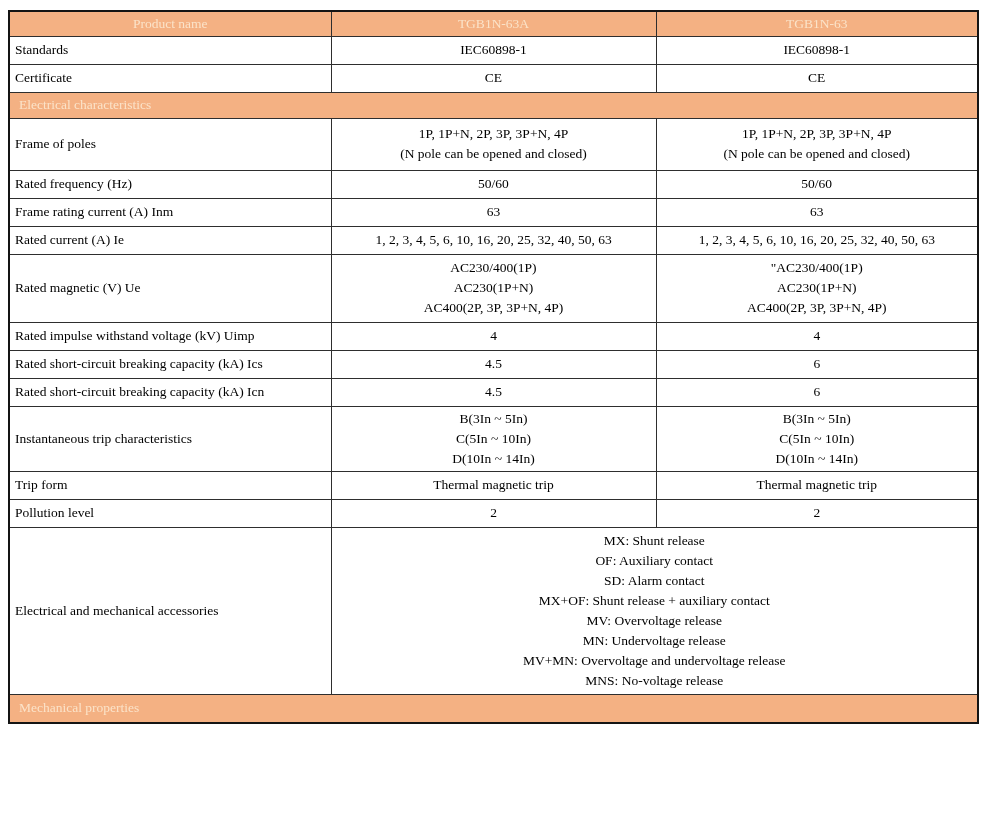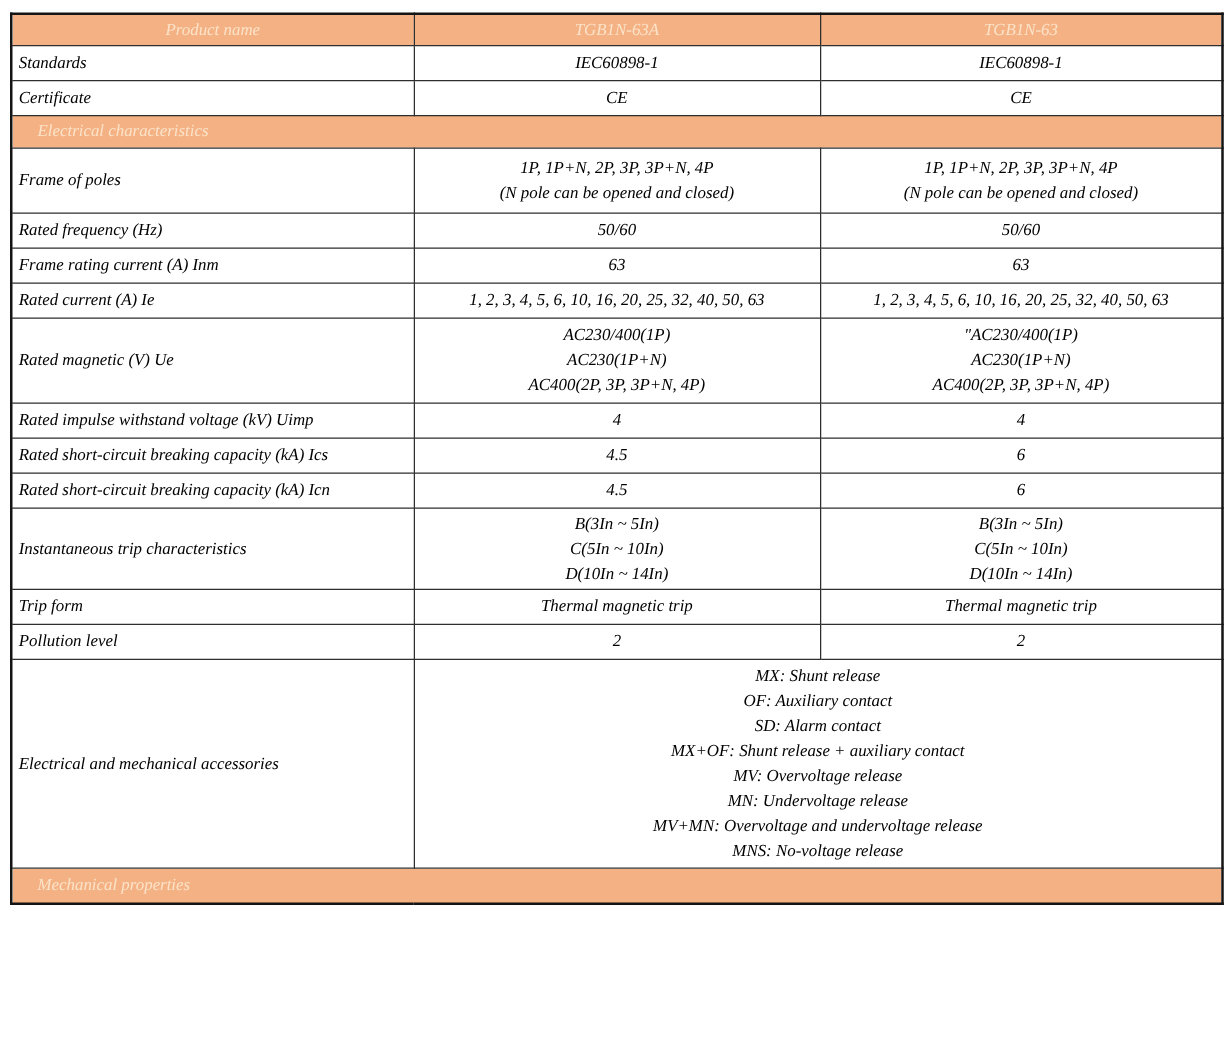--- a/index.html
+++ b/index.html
@@ -9,21 +9,20 @@
   }
   body {
     width: 985px;
     height: 834px;
     font-family: "Liberation Serif", serif;
     color: #000000;
     overflow: hidden;
   }
   .wrap {
     padding: 10px 8px 0 8px;
-    font-style: italic;
   }
   table.spec {
     border-collapse: collapse;
     width: 969px;
     table-layout: fixed;
     border: 2px solid #141414;
   }
   col.c1 { width: 322px; }
   col.c2 { width: 325px; }
   col.c3 { width: 322px; }
@@ -46,21 +45,21 @@
   }
   thead th {
     background: var(--header-bg, #F4B183);
     color: var(--header-text, #FCE4CC);
     text-align: center;
   }
   .section-row td {
     background: var(--header-bg, #F4B183);
     color: var(--header-text, #FCE4CC);
     text-align: left;
-    padding-left: 20px;
+    padding-left: 9px;
   }
   
   .hh  { height: 25px; }  
   .h1  { height: 28px; }  
   .hs  { height: 26px; }  
   .h2  { height: 52px; }  
   .h3  { height: 68px; }  
   .h3b { height: 65px; }  
   .h8  { height: 167px; } 
   .hm  { height: 29px; margin-left: 37px; }  

